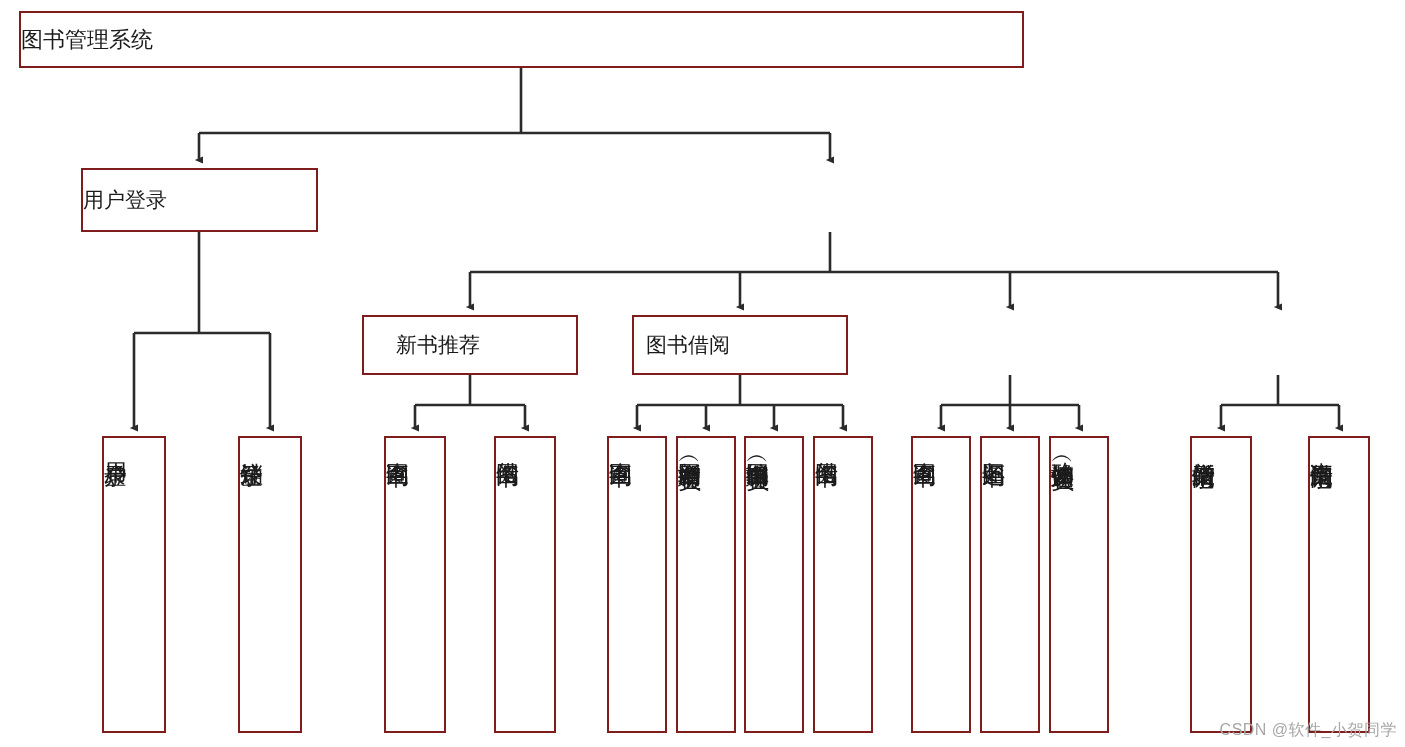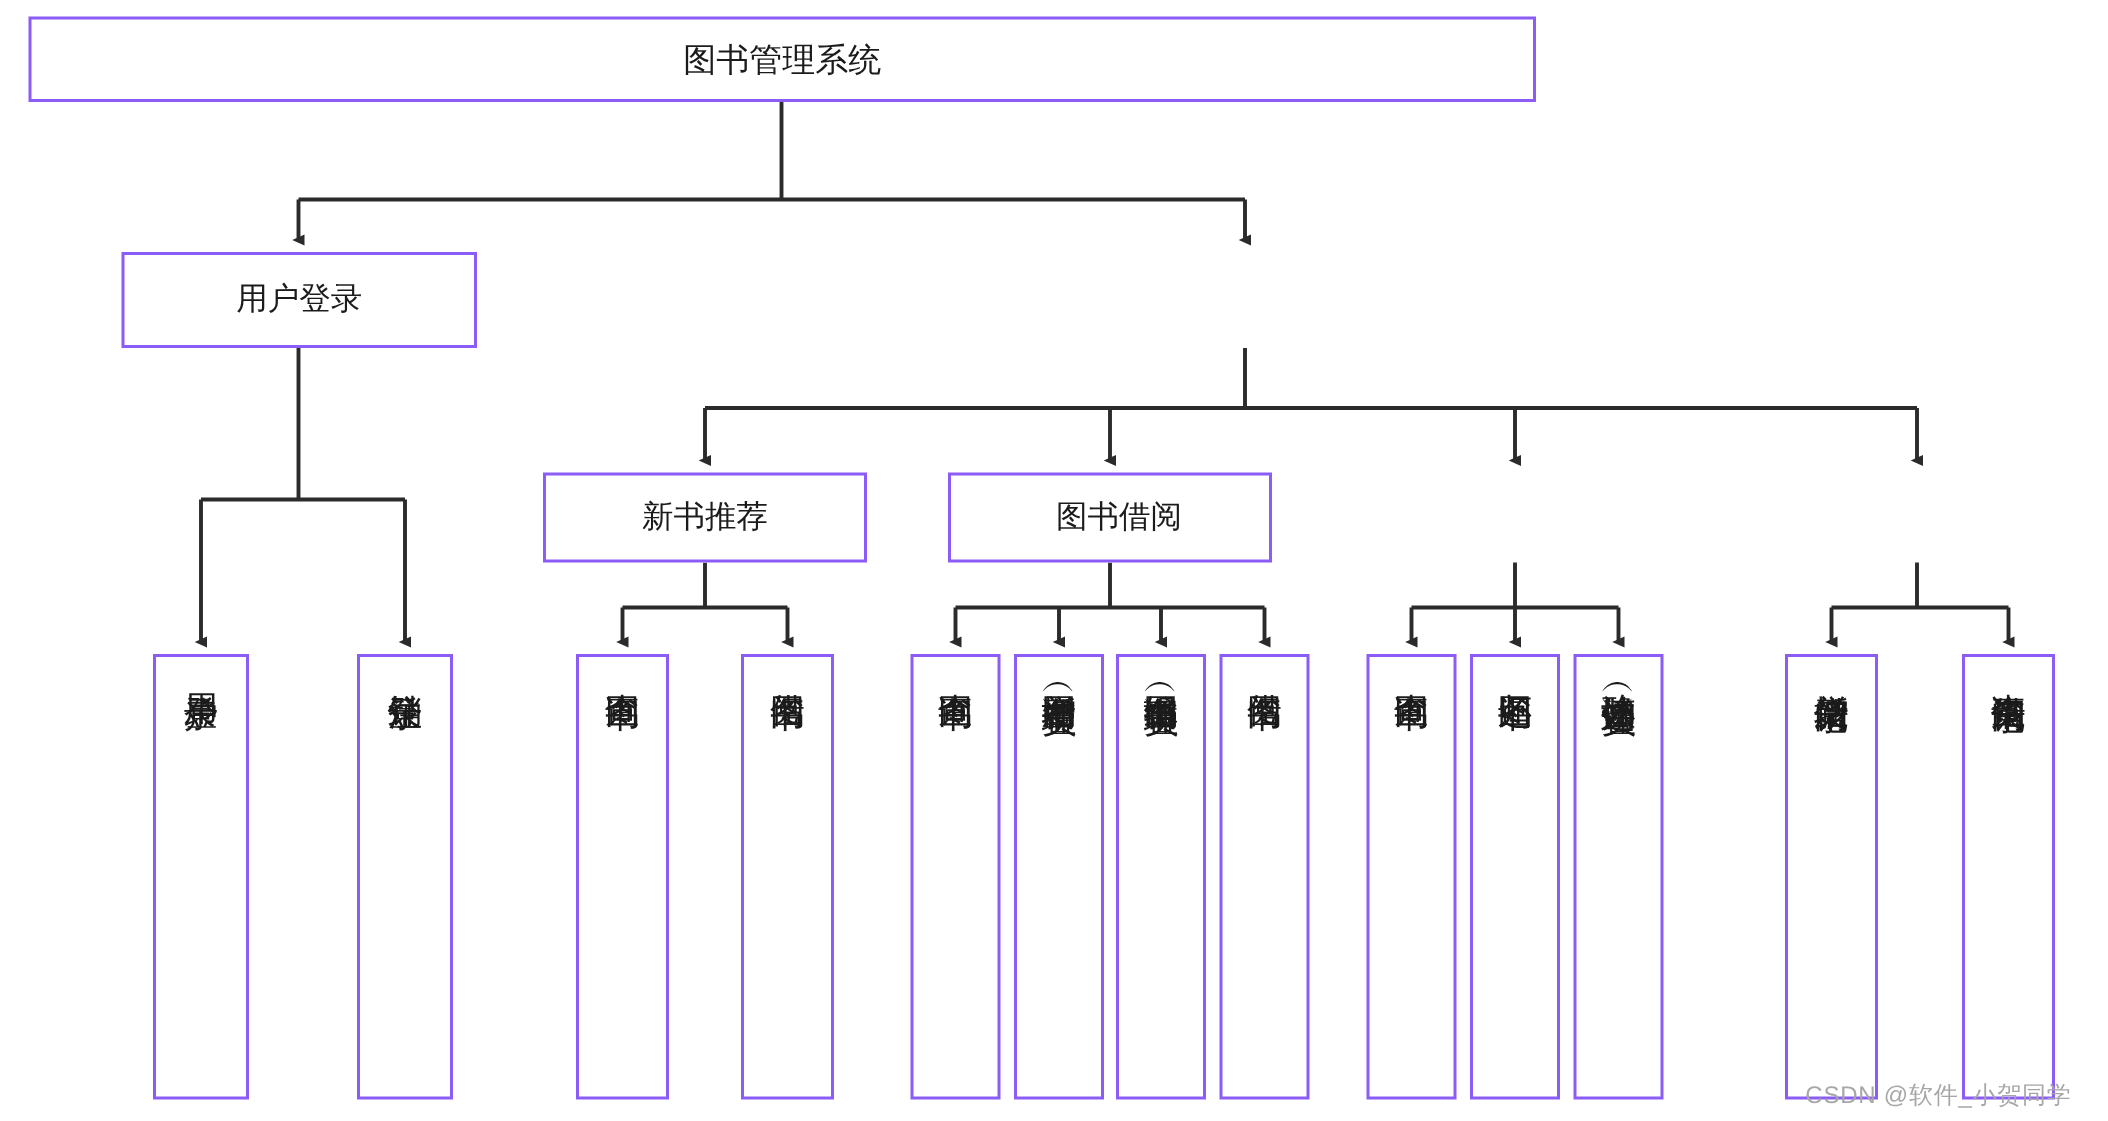--- a/index.html
+++ b/index.html
@@ -23,24 +23,23 @@
     position: absolute;
     left: 0;
     top: 0;
     width: 1405px;
     height: 747px;
   }
   .node-box {
     position: absolute;
     box-sizing: border-box;
     background: #ffffff;
-    border: 2px solid #8b5cf6;
+    border: 2px solid #7f1d1d;
     display: flex;
     align-items: center;
-    justify-content: center;
     z-index: 3;
   }
   .node-label {
     color: #1b1b1b;
     text-align: center;
     line-height: 1.18;
     white-space: nowrap;
   }
   .node-box.horizontal .node-label {
     font-size: 21px;
@@ -55,21 +54,21 @@
     text-orientation: upright;
     font-size: 23px;
     letter-spacing: 1px;
     line-height: 1.0;
   }
   .node-box.root .node-label {
     font-size: 22px;
   }
   .watermark {
     position: absolute;
-    right: 24px;
+    right: 8px;
     bottom: 6px;
     font-size: 16px;
     color: #a7a7a7;
     z-index: 9;
     letter-spacing: 0.5px;
     white-space: nowrap;
   }
 </style>
 </head>
 <body>
@@ -139,21 +138,21 @@
   </svg>
 
   <div class="node-box horizontal root" style="left:19px; top:11px; width:1005px; height:57px;">
     <span class="node-label">图书管理系统</span>
   </div>
 
   <div class="node-box horizontal" style="left:81px; top:168px; width:237px; height:64px;">
     <span class="node-label">用户登录</span>
   </div>
 
-  <div class="node-box horizontal" style="left:362px; top:315px; width:216px; height:60px;">
+  <div class="node-box horizontal" style="left:362px; top:315px; width:216px; height:60px;padding-left:32px;">
     <span class="node-label">新书推荐</span>
   </div>
   <div class="node-box horizontal" style="left:632px; top:315px; width:216px; height:60px;padding-left:12px;">
     <span class="node-label">图书借阅</span>
   </div>
 
   <div class="node-box vertical" style="left:102px; top:436px; width:64px; height:297px;">
     <span class="node-label">用户登录</span>
   </div>
   <div class="node-box vertical" style="left:238px; top:436px; width:64px; height:297px;">

